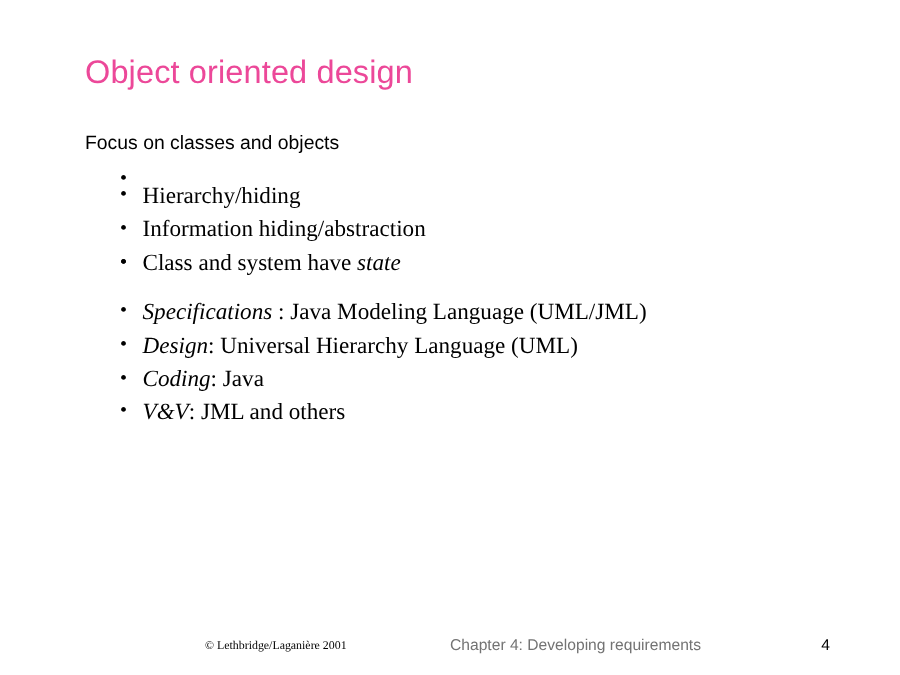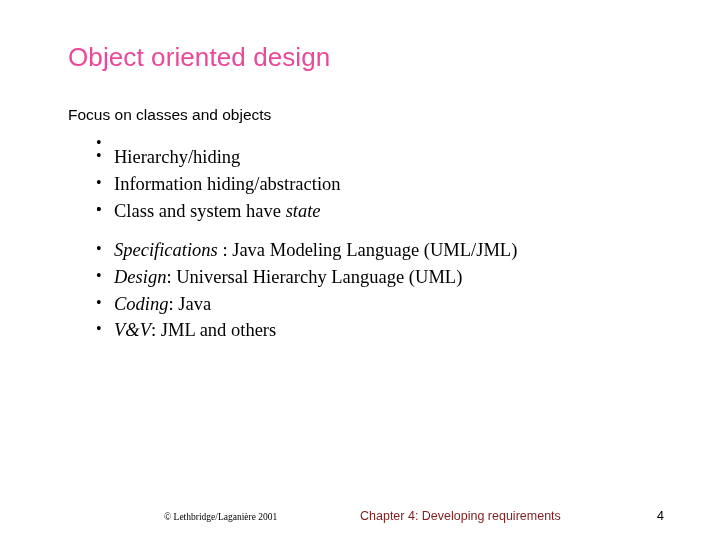--- a/index.html
+++ b/index.html
@@ -84,21 +84,21 @@
     font-size: 9.5px;
     color: #000000;
     margin-left: 24px;
   }
   .footer-center {
     position: absolute;
     left: 360px;
     top: 4px;
     font-family: "Liberation Sans", sans-serif;
     font-size: 12.5px;
-    color: #7f1d1d;
+    color: #737373;
   }
   .footer-right {
     position: absolute;
     left: 657px;
     top: 4px;
     font-family: "Liberation Sans", sans-serif;
     font-size: 12.5px;
     color: #000000;
   }
 </style>

